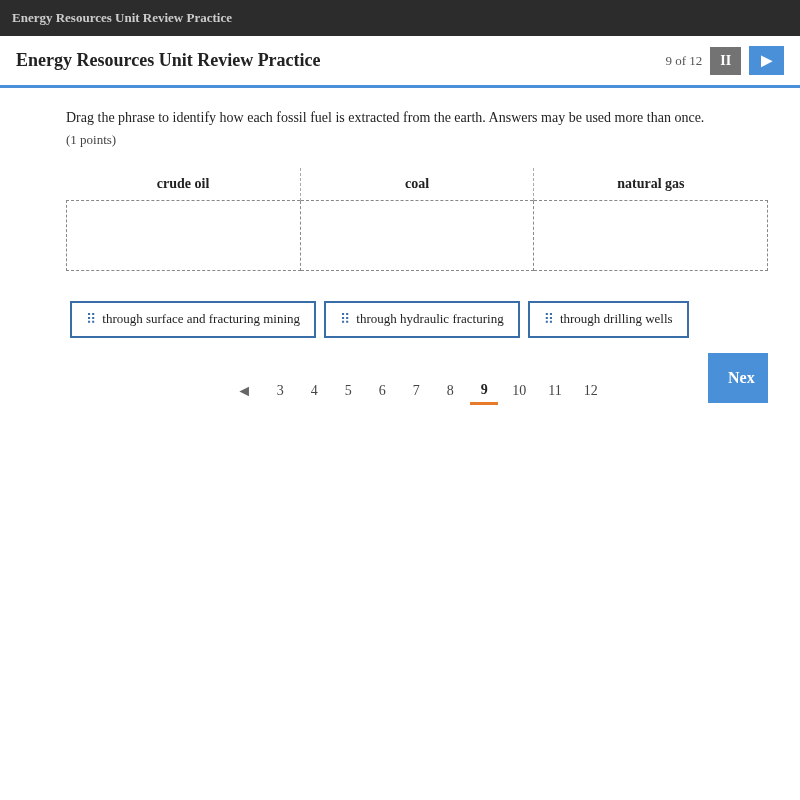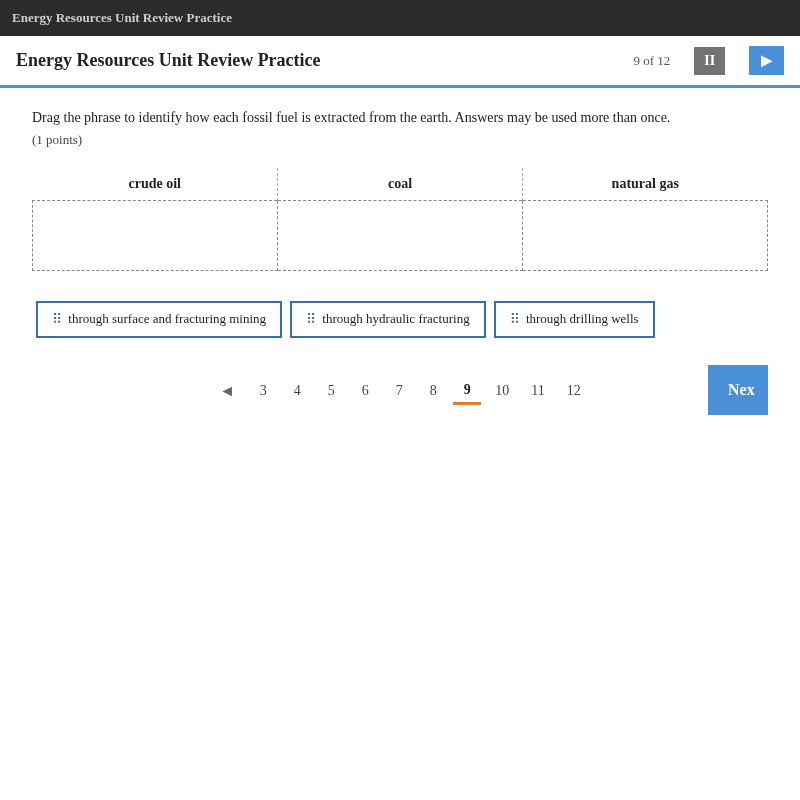--- a/index.html
+++ b/index.html
@@ -43,21 +43,21 @@
 
     .header-title {
       font-size: 18px;
       font-weight: bold;
       color: #222;
     }
 
     .header-right {
       display: flex;
       align-items: center;
-      gap: 24px;
+      gap: 8px;
     }
 
     .progress-text {
       font-size: 13px;
       color: #555;
     }
 
     .pause-btn {
       background: #737373;
       color: #fff;
@@ -74,20 +74,21 @@
       border: none;
       padding: 6px 12px;
       font-size: 14px;
       cursor: pointer;
       font-weight: bold;
     }
 
     .content-area {
       padding: 20px 32px;
       flex: 1;
+      margin-left: 34px;
     }
 
     .question-text {
       font-size: 14px;
       color: #222;
       margin-bottom: 4px;
       line-height: 1.4;
     }
 
     .points-text {
@@ -185,21 +186,21 @@
     .next-big-btn {
       background: #4a90d9;
       color: #fff;
       border: none;
       padding: 12px 20px;
       font-size: 16px;
       font-weight: bold;
       cursor: pointer;
       position: absolute;
       right: 0;
-      bottom: 0;
+      bottom: 12px;
       height: 50px;
       width: 60px;
     }
 
     .pagination-wrapper {
       position: relative;
       display: flex;
       align-items: center;
       justify-content: center;
       margin-top: 10px;

